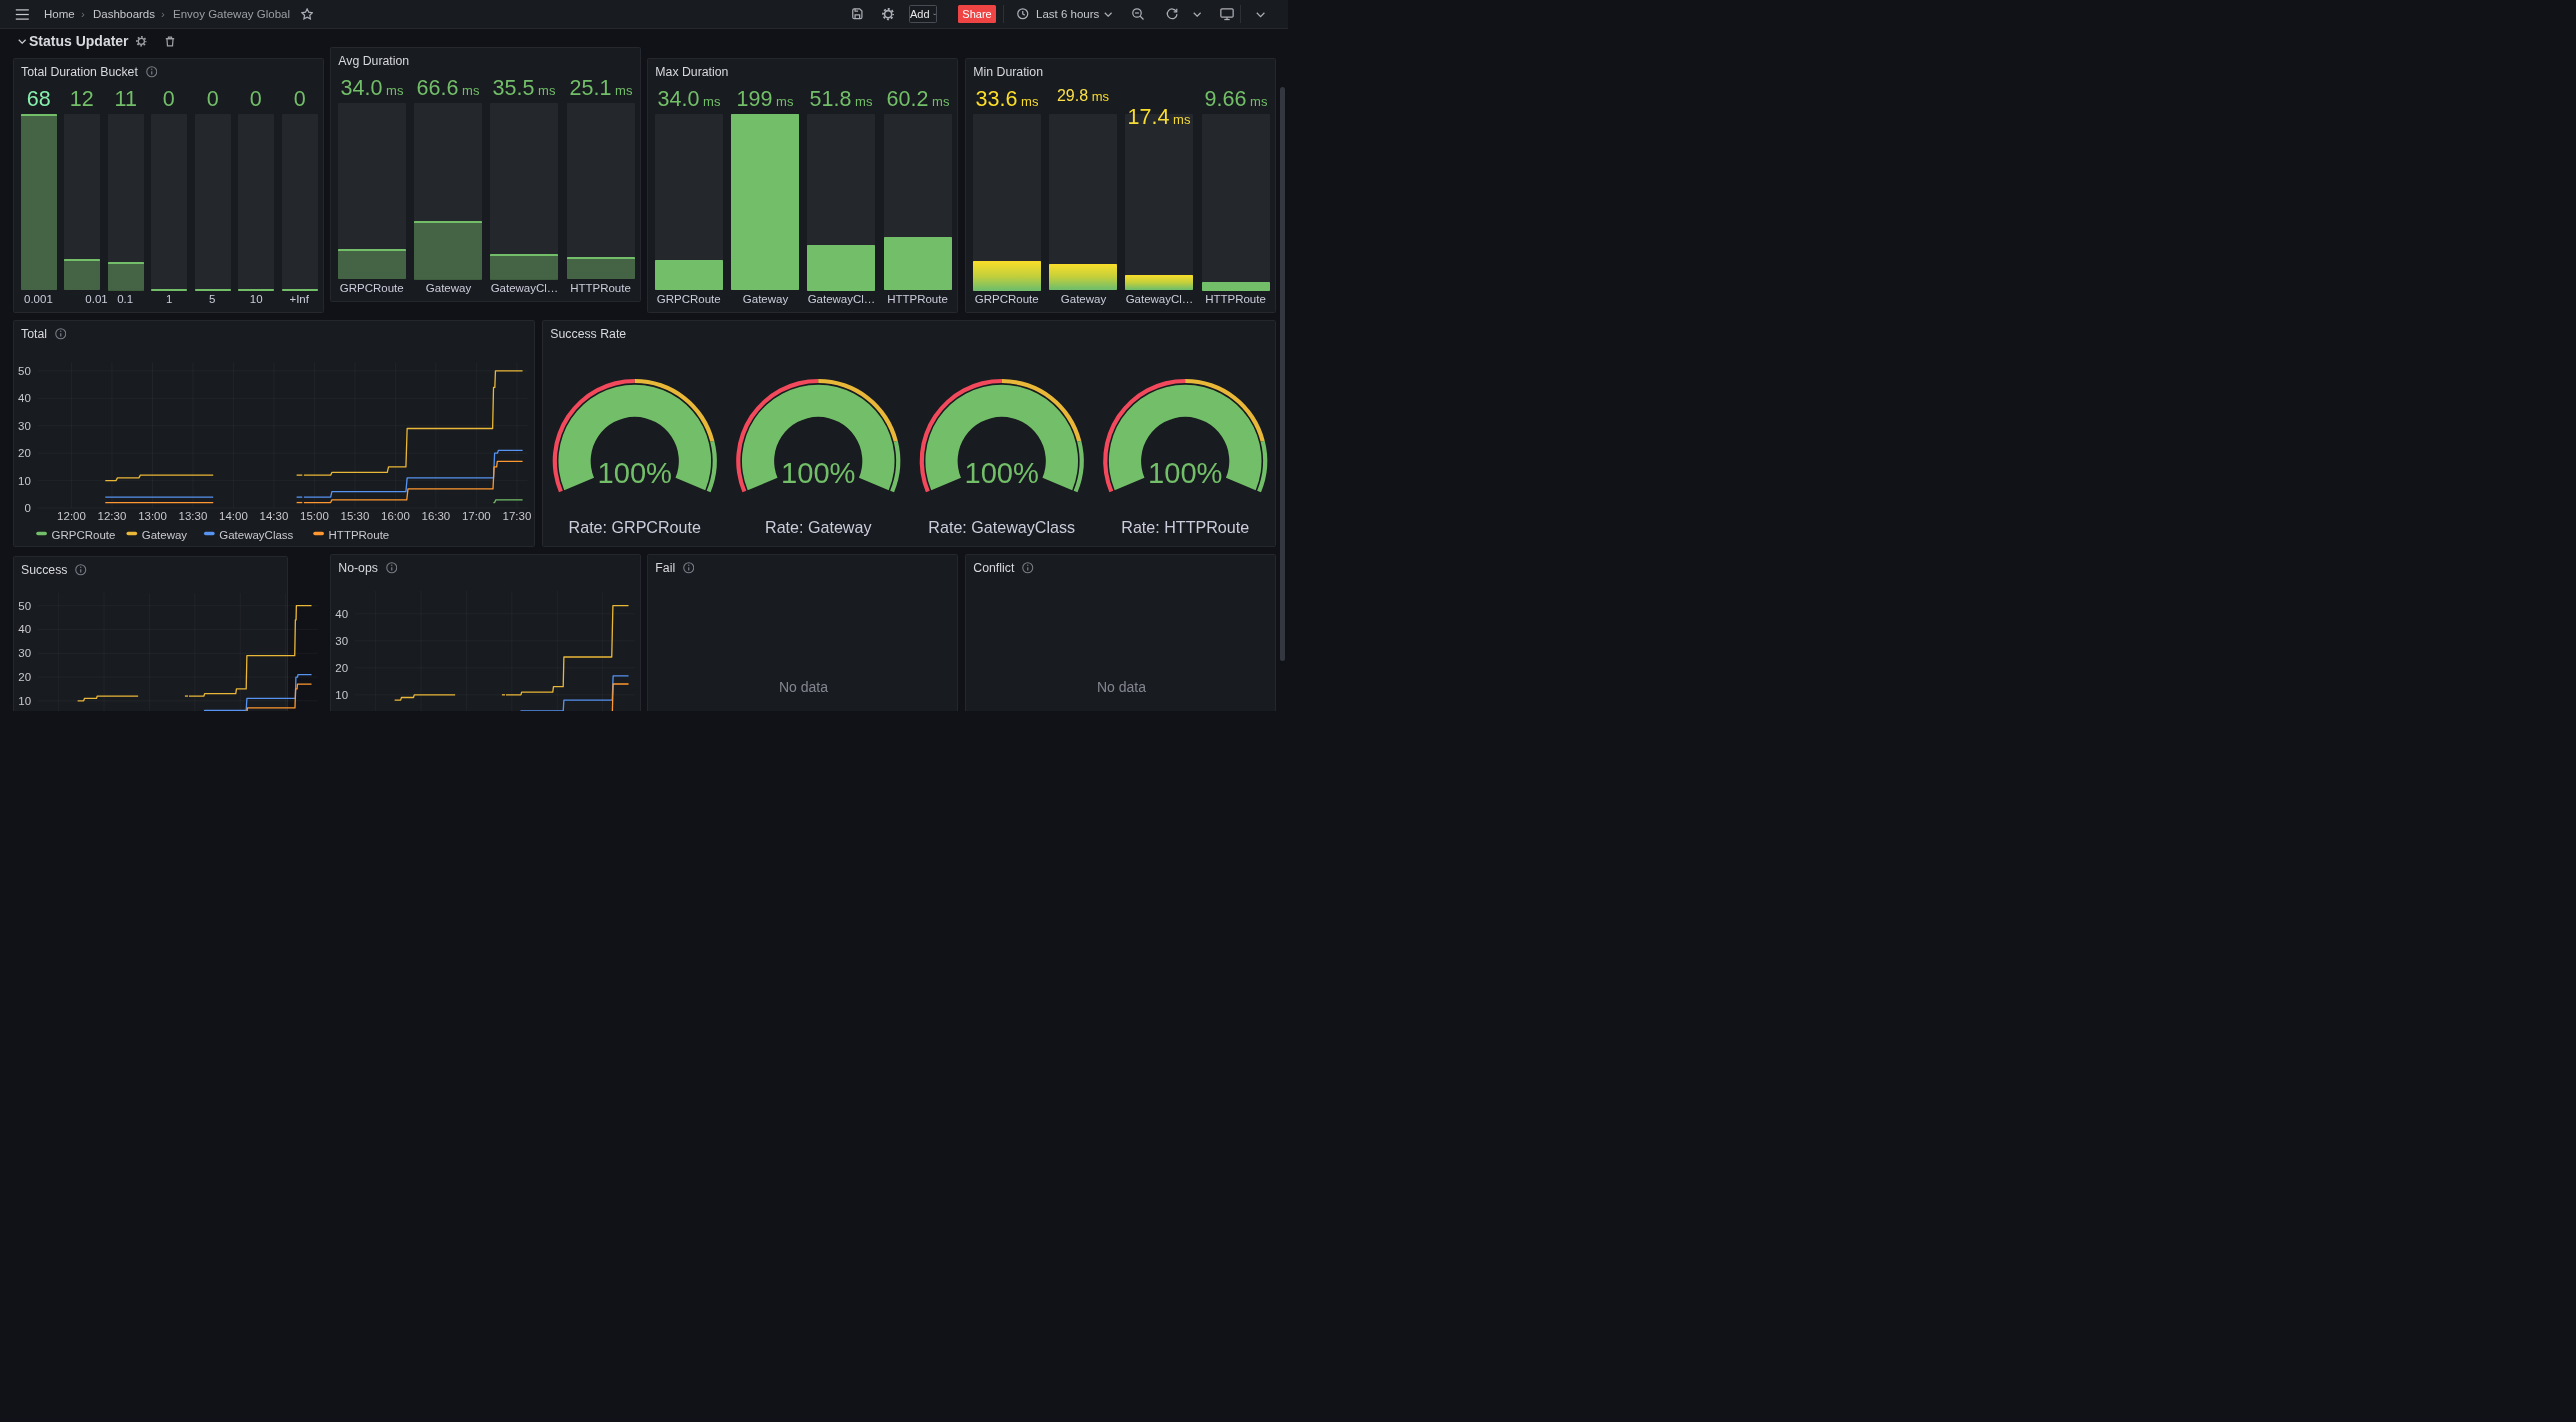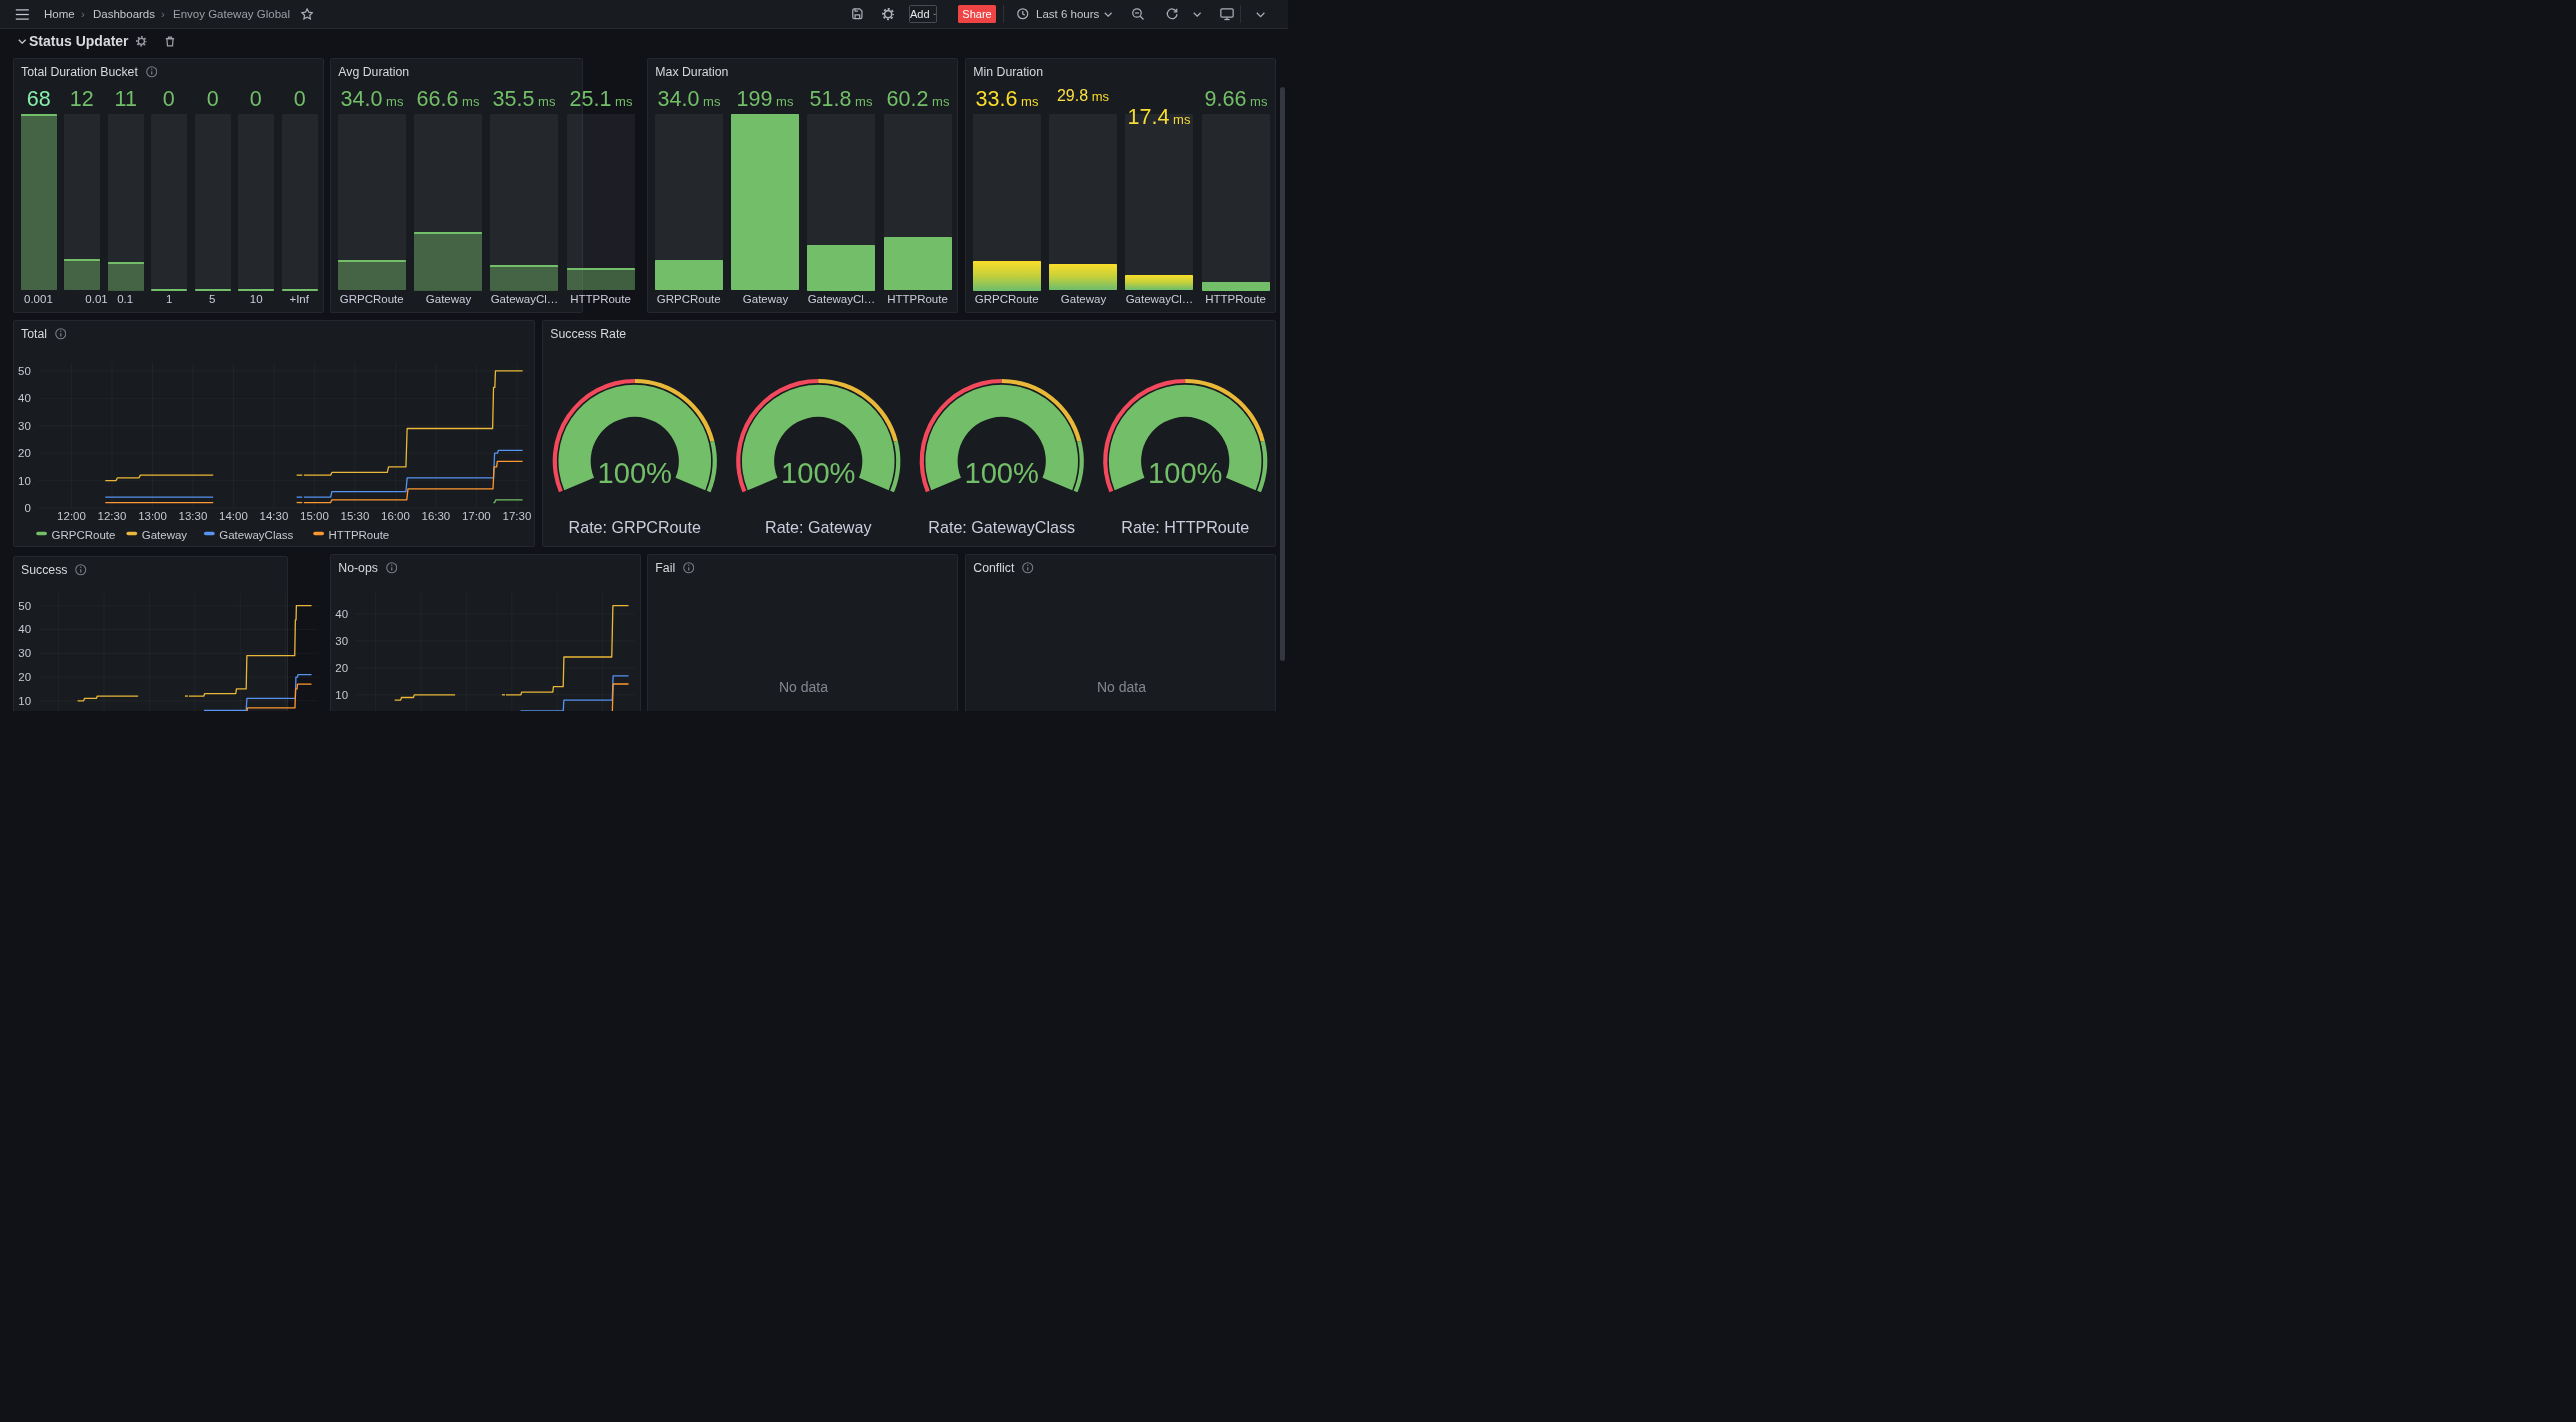--- a/index.html
+++ b/index.html
@@ -104,21 +104,21 @@
 <div style="position:absolute;left:173px;top:234px;width:51px;text-align:center;font-size:11.5px;color:#CCCCDC;white-space:nowrap;overflow:hidden">5</div>
 <div style="position:absolute;left:224px;top:28px;width:36px;text-align:center;white-space:nowrap"><span style="font-size:21.5px;color:#73BF69">0</span></div>
 <div style="position:absolute;left:224px;top:55px;width:36px;height:176px;background:rgba(204,204,220,0.07);border-radius:0.8px"></div>
 <div style="position:absolute;left:224px;top:230px;width:36px;height:1.5px;background:#73BF69;border-radius:0.8px"></div>
 <div style="position:absolute;left:217px;top:234px;width:51px;text-align:center;font-size:11.5px;color:#CCCCDC;white-space:nowrap;overflow:hidden">10</div>
 <div style="position:absolute;left:268px;top:28px;width:36px;text-align:center;white-space:nowrap"><span style="font-size:21.5px;color:#73BF69">0</span></div>
 <div style="position:absolute;left:268px;top:55px;width:36px;height:176px;background:rgba(204,204,220,0.07);border-radius:0.8px"></div>
 <div style="position:absolute;left:268px;top:230px;width:36px;height:1.5px;background:#73BF69;border-radius:0.8px"></div>
 <div style="position:absolute;left:260px;top:234px;width:51px;text-align:center;font-size:11.5px;color:#CCCCDC;white-space:nowrap;overflow:hidden">+Inf</div>
 </div>
-<div class="panel" style="left:330px;top:58px;width:253px;height:255px">
+<div class="panel" style="left:330px;top:47px;width:311px;height:255px">
 <div class="ptitle">Avg Duration</div>
 <div style="position:absolute;left:7px;top:28px;width:68px;text-align:center;white-space:nowrap"><span style="font-size:21.5px;color:#73BF69">34.0</span><span style="font-size:13px;color:#73BF69"> ms</span></div>
 <div style="position:absolute;left:7px;top:55px;width:68px;height:176px;background:rgba(204,204,220,0.07);border-radius:0.8px"></div>
 <div style="position:absolute;left:7px;top:201px;width:68px;height:30px;background:linear-gradient(180deg,#73BF69 0,#73BF69 2.3px,rgba(115,191,105,0.4) 2.3px);border-radius:0.8px"></div>
 <div style="position:absolute;left:-0.8px;top:234px;width:83px;text-align:center;font-size:11.5px;color:#CCCCDC;white-space:nowrap;overflow:hidden">GRPCRoute</div>
 <div style="position:absolute;left:83px;top:28px;width:68px;text-align:center;white-space:nowrap"><span style="font-size:21.5px;color:#73BF69">66.6</span><span style="font-size:13px;color:#73BF69"> ms</span></div>
 <div style="position:absolute;left:83px;top:55px;width:68px;height:176px;background:rgba(204,204,220,0.07);border-radius:0.8px"></div>
 <div style="position:absolute;left:83px;top:173px;width:68px;height:59px;background:linear-gradient(180deg,#73BF69 0,#73BF69 2.3px,rgba(115,191,105,0.4) 2.3px);border-radius:0.8px"></div>
 <div style="position:absolute;left:76px;top:234px;width:83px;text-align:center;font-size:11.5px;color:#CCCCDC;white-space:nowrap;overflow:hidden">Gateway</div>
 <div style="position:absolute;left:159px;top:28px;width:68px;text-align:center;white-space:nowrap"><span style="font-size:21.5px;color:#73BF69">35.5</span><span style="font-size:13px;color:#73BF69"> ms</span></div>

